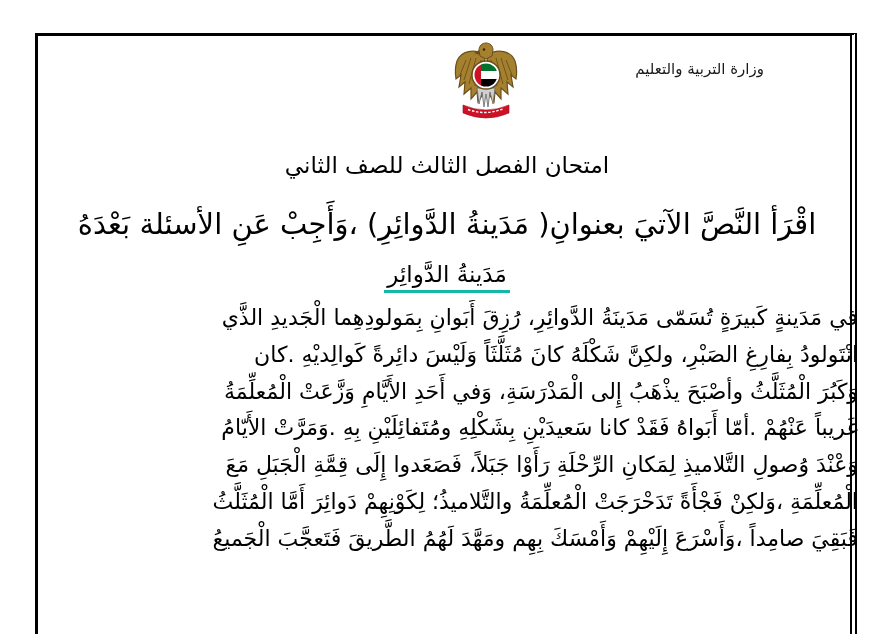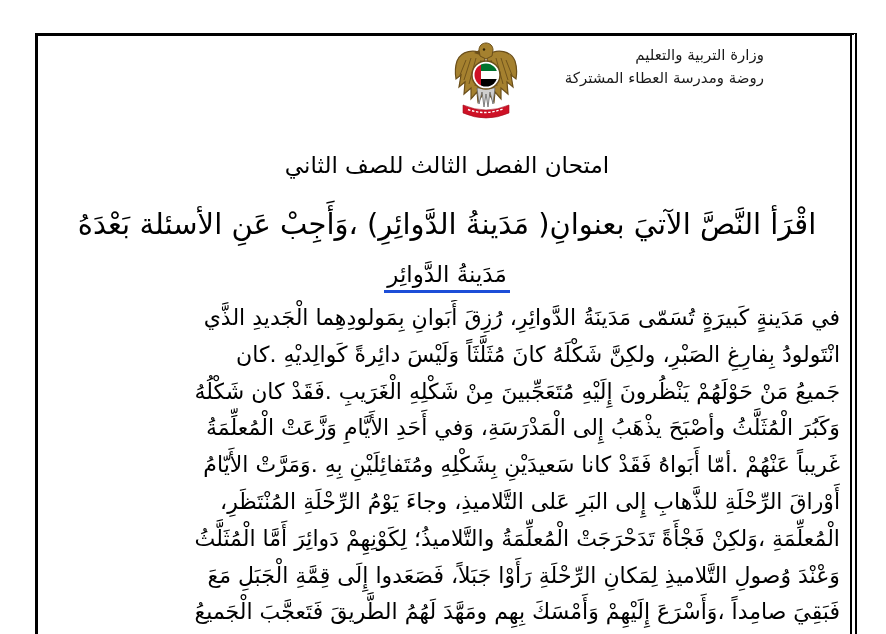--- a/index.html
+++ b/index.html
@@ -31,21 +31,21 @@
     gap: 26px;
   }
   .logo-box { width: 68px; height: 78px; }
   .header-text {
     direction: rtl;
     text-align: right;
     font-size: 15px;
     line-height: 23px;
     color: #1b1b1b;
     width: 218px;
-    margin-top: 2px;
+    margin-top: 16px;
   }
   .exam-title {
     position: absolute;
     left: 35px;
     top: 152px;
     width: 824px;
     text-align: center;
     direction: rtl;
     font-size: 23px;
   }
@@ -62,27 +62,27 @@
     position: absolute;
     left: 35px;
     top: 261px;
     width: 824px;
     text-align: center;
     direction: rtl;
     font-size: 23px;
   }
   .passage-title-wrap span {
     display: inline-block;
-    border-bottom: 3px solid #1d4ed8;
+    border-bottom: 3px solid #14b8a6;
     padding: 0 3px 3px 3px;
   }
   .passage {
     position: absolute;
     top: 300px;
-    right: 46px;
+    right: 28px;
     left: 58px;
     direction: rtl;
     font-size: 22px;
     overflow: hidden;
   }
   .pline {
     line-height: 36.8px;
     white-space: nowrap;
   }
 </style>
@@ -121,37 +121,34 @@
           <rect x="28" y="29" width="18" height="8" fill="#ffffff"></rect>
           <rect x="28" y="37" width="18" height="8" fill="#000000"></rect>
         </g>
 
         <path d="M10 63 Q33 73 56 63 L56 71 Q33 81 10 71 Z" fill="#CE1126" stroke="#9f0d1d" stroke-width="0.6"></path>
         <path d="M15 67.5 Q33 74 51 66.5" stroke="#ffffff" stroke-width="1.4" fill="none" stroke-dasharray="2.5 1.6"></path>
       </svg>
     </div>
     <div class="header-text">
       <div>وزارة التربية والتعليم</div>
-      <div>روضة ومدرسة العطاء المشتركة</div>
     </div>
   </div>
 
   <div class="exam-title">امتحان الفصل الثالث للصف الثاني</div>
 
   <div class="instruction">اقْرَأ النَّصَّ الآتيَ بعنوانِ( مَدَينةُ الدَّوائِرِ) ،وَأَجِبْ عَنِ الأسئلة بَعْدَهُ</div>
 
   <div class="passage-title-wrap">
     <span>مَدَينةُ الدَّوائِر</span>
   </div>
 
   <div class="passage">
     <div class="pline">في مَدَينةٍ كَبيرَةٍ تُسَمّى مَدَينَةُ  الدَّوائِرِ، رُزِقَ أَبَوانِ بِمَولودِهِما الْجَديدِ الذَّي</div>
     <div class="pline">انْتَولودُ بِفارِغِ الصَبْرِ، ولكِنَّ شَكْلَهُ كانَ مُثَلَّثَاً وَلَيْسَ دائِرةً كَوالِديْهِ .كان</div>
-    <div class="pline">جَميعُ مَنْ حَوْلَهُمْ يَنْظُرونَ إِلَيْهِ مُتَعَجِّبينَ مِنْ شَكْلِهِ الْغَرَيبِ .فَقَدْ كان شَكْلُهُ</div>
     <div class="pline">وَكَبُرَ الْمُثَلَّثُ وأصْبَحَ يذْهَبُ إِلى الْمَدْرَسَةِ، وَفي أَحَدِ الأَيَّامِ وَزَّعَتْ الْمُعلِّمَةُ</div>
     <div class="pline">غَريباً عَنْهُمْ .أمّا أَبَواهُ فَقَدْ كانا سَعيدَيْنِ بِشَكْلِهِ ومُتَفائِلَيْنِ بِهِ .وَمَرَّتْ الأَيّامُ</div>
-    <div class="pline">أَوْراقَ الرِّحْلَةِ للذَّهابِ إِلى  البَرِ عَلى التَّلاميذِ، وجاءَ يَوْمُ الرِّحْلَةِ المُنْتَظَرِ،</div>
+    <div class="pline">وَعْنْدَ وُصولِ التَّلاميذِ لِمَكانِ الرِّحْلَةِ رَأَوْا جَبَلاً، فَصَعَدوا إِلَى قِمَّةِ الْجَبَلِ مَعَ</div>
     <div class="pline">الْمُعلِّمَةِ  ،وَلكِنْ فَجْأَةً تَدَحْرَجَتْ الْمُعلِّمَةُ والتَّلاميذُ؛ لِكَوْنِهِمْ دَوائِرَ أَمَّا الْمُثَلَّثُ</div>
-    <div class="pline">وَعْنْدَ وُصولِ التَّلاميذِ لِمَكانِ الرِّحْلَةِ رَأَوْا جَبَلاً، فَصَعَدوا إِلَى قِمَّةِ الْجَبَلِ مَعَ</div>
     <div class="pline">فَبَقِيَ صامِداً ،وَأَسْرَعَ إِلَيْهِمْ وَأَمْسَكَ بِهِم ومَهَّدَ لَهُمُ الطَّريقَ فَتَعجَّبَ الْجَميعُ</div>
   </div>
 
 </div>
 
 </body></html>

